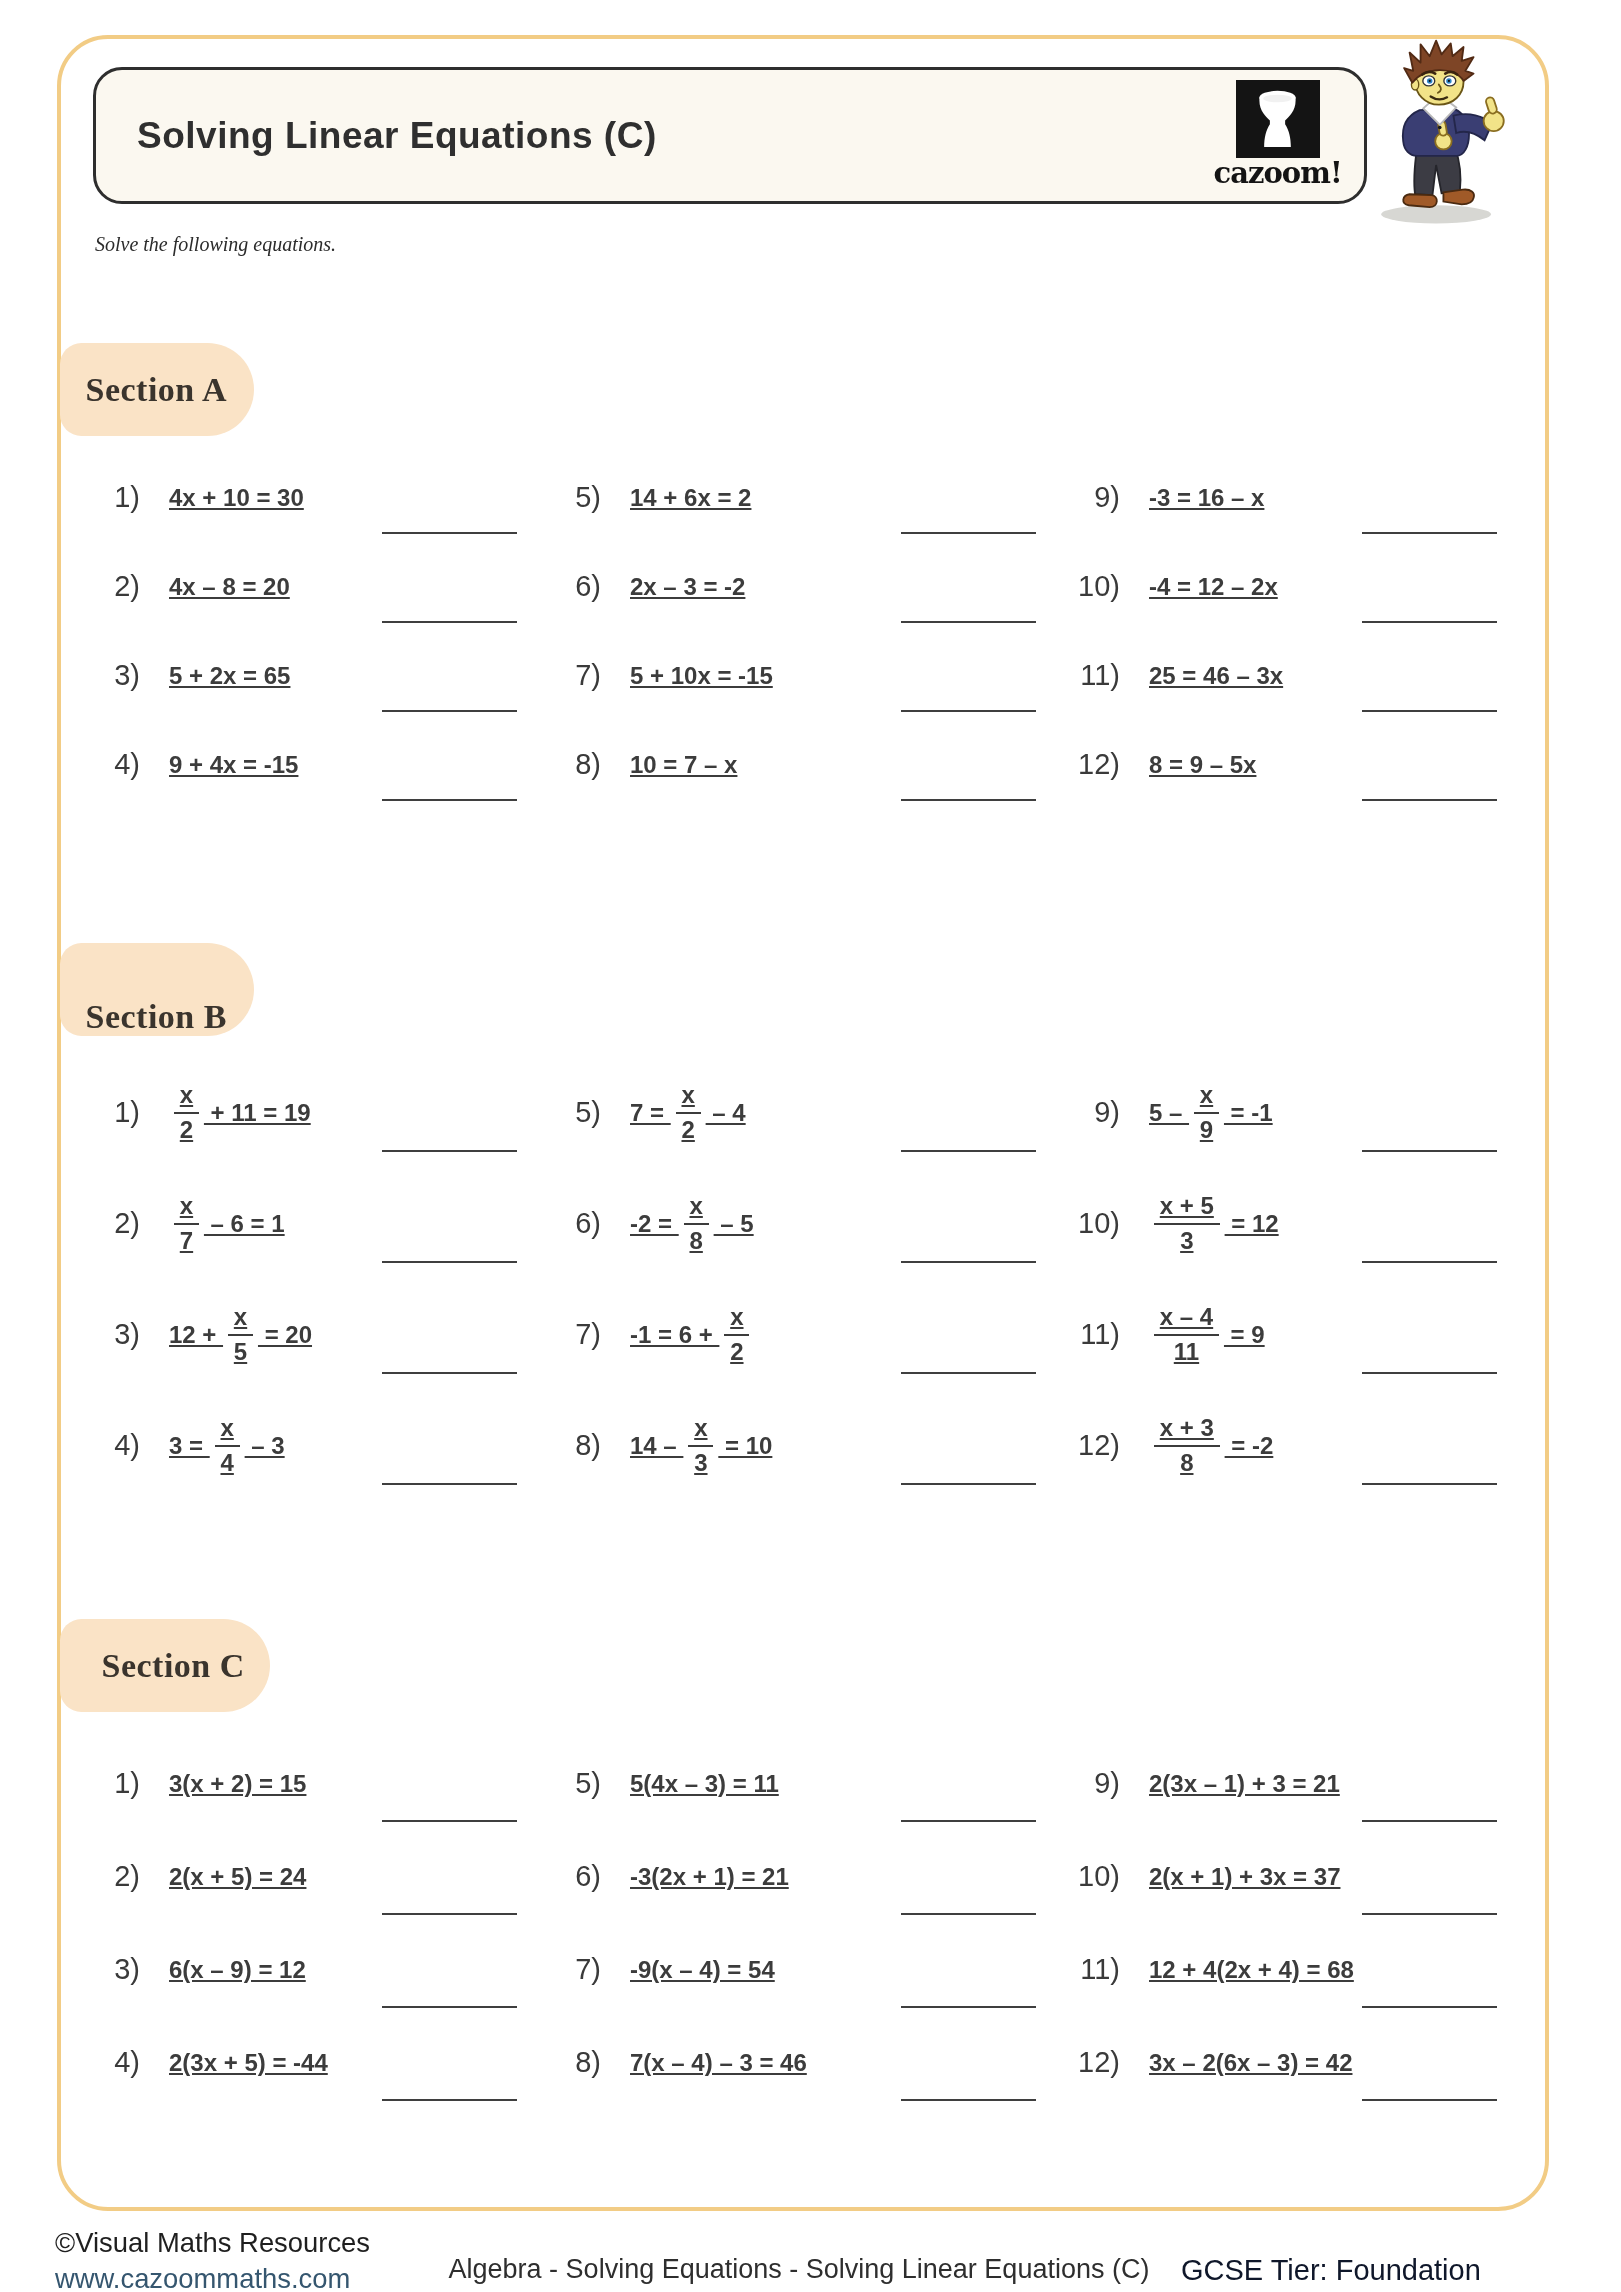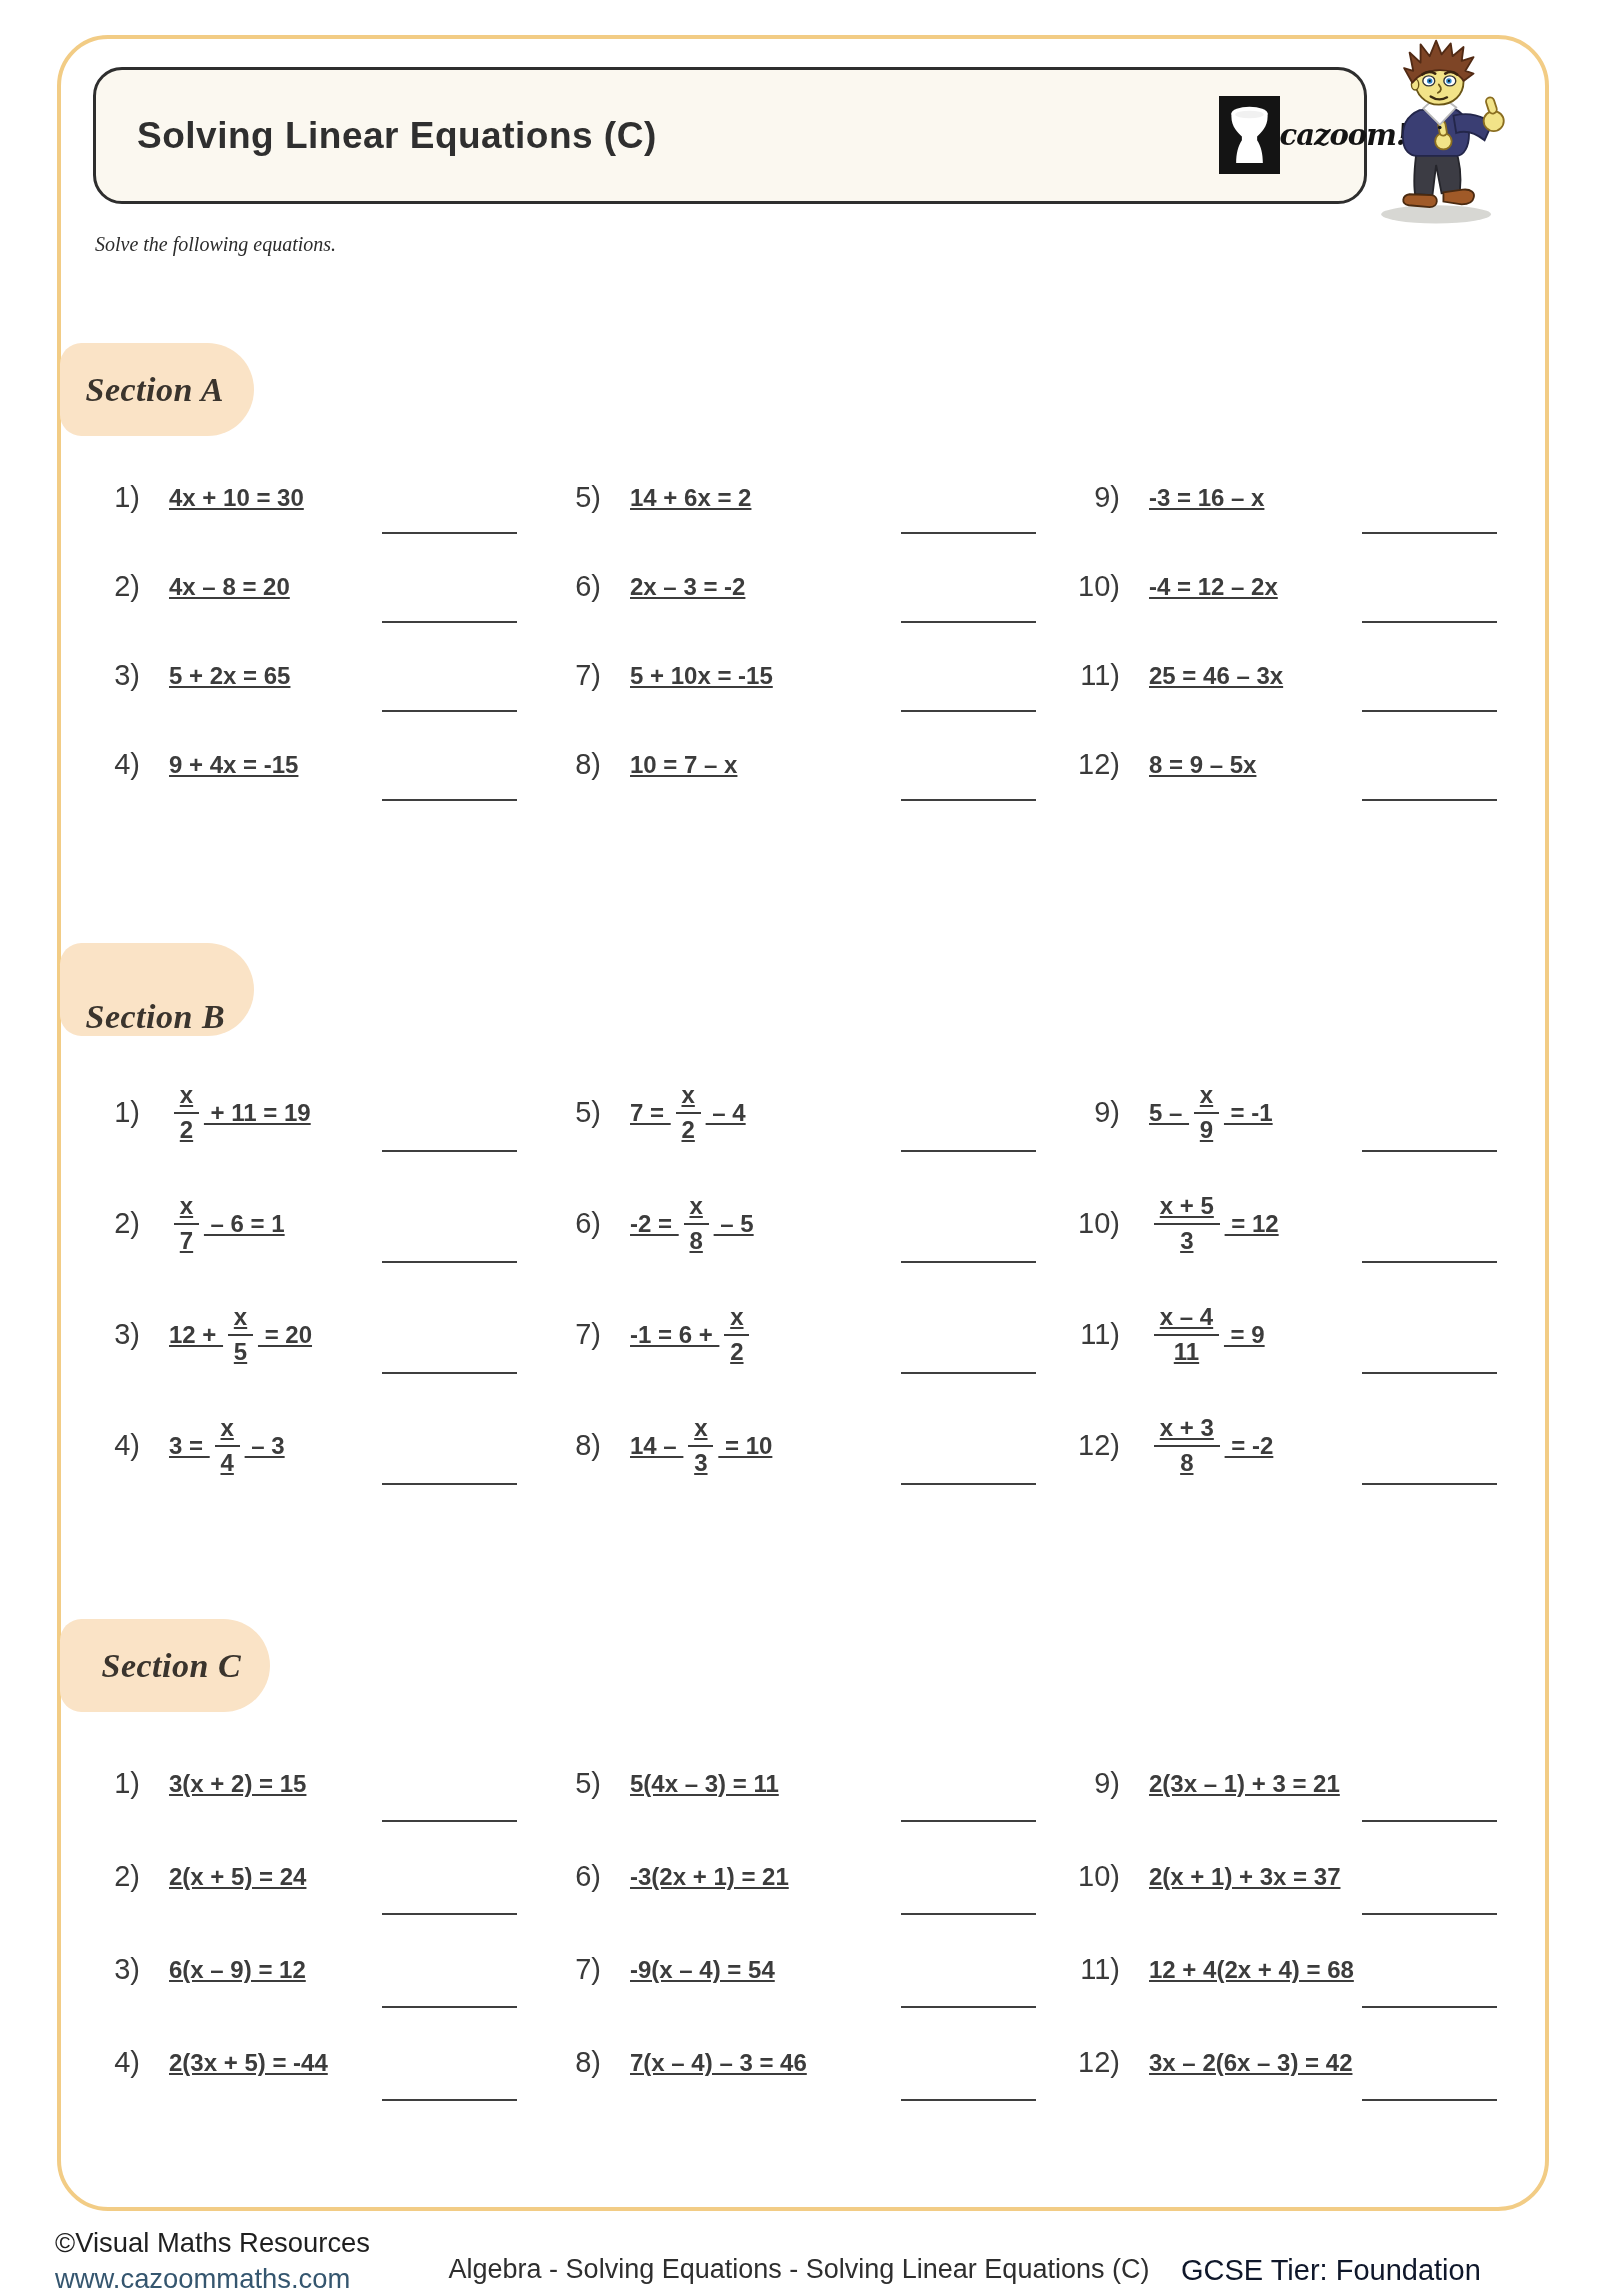--- a/index.html
+++ b/index.html
@@ -23,21 +23,21 @@
     border:3.9px solid #2e2e2e;border-radius:29px;
     background:#FBF8F0;z-index:1;
     display:flex;align-items:center;
   }
   .title-text{
     font-size:37px;font-weight:bold;color:#2f2f2f;
     padding-left:41px;letter-spacing:0.5px;
   }
   .logo{
     position:absolute;right:27.4px;top:9.8px;width:118px;height:110px;
-    display:flex;align-items:center;justify-content:flex-start;font-style:italic;
+    display:flex;flex-direction:column;align-items:center;justify-content:flex-start;
   }
   .logo-square{
     width:84px;height:78px;background:#141414;
     display:flex;align-items:center;justify-content:center;
   }
   .logo-word{
     font-family:"DejaVu Serif", serif;font-weight:bold;
     font-size:29px;color:#141414;letter-spacing:-1px;line-height:1.0;margin-top:1px;
   }
   .mascot{position:absolute;left:1360px;top:37px;width:165px;height:192px;z-index:2;}
@@ -47,21 +47,21 @@
     font-family:"Liberation Serif", serif;font-style:italic;
     font-size:20px;line-height:1.30;color:#2b2b2b;
   }
   
   .tab{
     position:absolute;left:60px;width:194px;height:93px;
     background:#FAE3C6;border-radius:21.6px 47px 47px 21.6px;
     display:flex;align-items:center;z-index:1;
   }
   .tab-label{
-    font-family:"Liberation Serif", serif;font-weight:bold;font-style:italic;
+    font-family:"Liberation Serif", serif;font-weight:bold;
     font-size:34px;color:#3a342d;padding-left:25.5px;letter-spacing:0.5px;
   }
   .tab-a{top:343px;} .tab-b{top:943px;align-items:flex-end;} .tab-c{top:1619px;padding-left:16px;}
   
   .grid{
     position:absolute;left:83px;width:1441px;z-index:1;
     display:grid;grid-auto-flow:column;
     grid-template-columns:461px 519px 461px;
   }
   .grid-a{top:453px;grid-template-rows:repeat(4,89px);}

